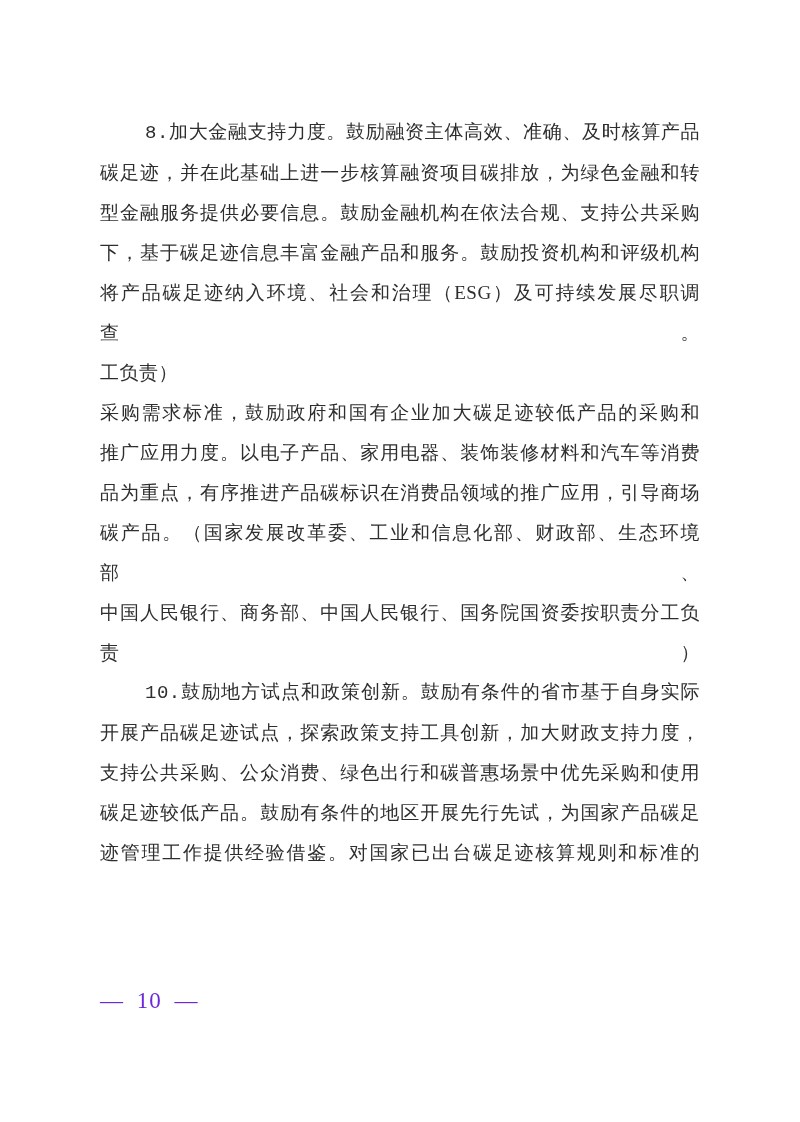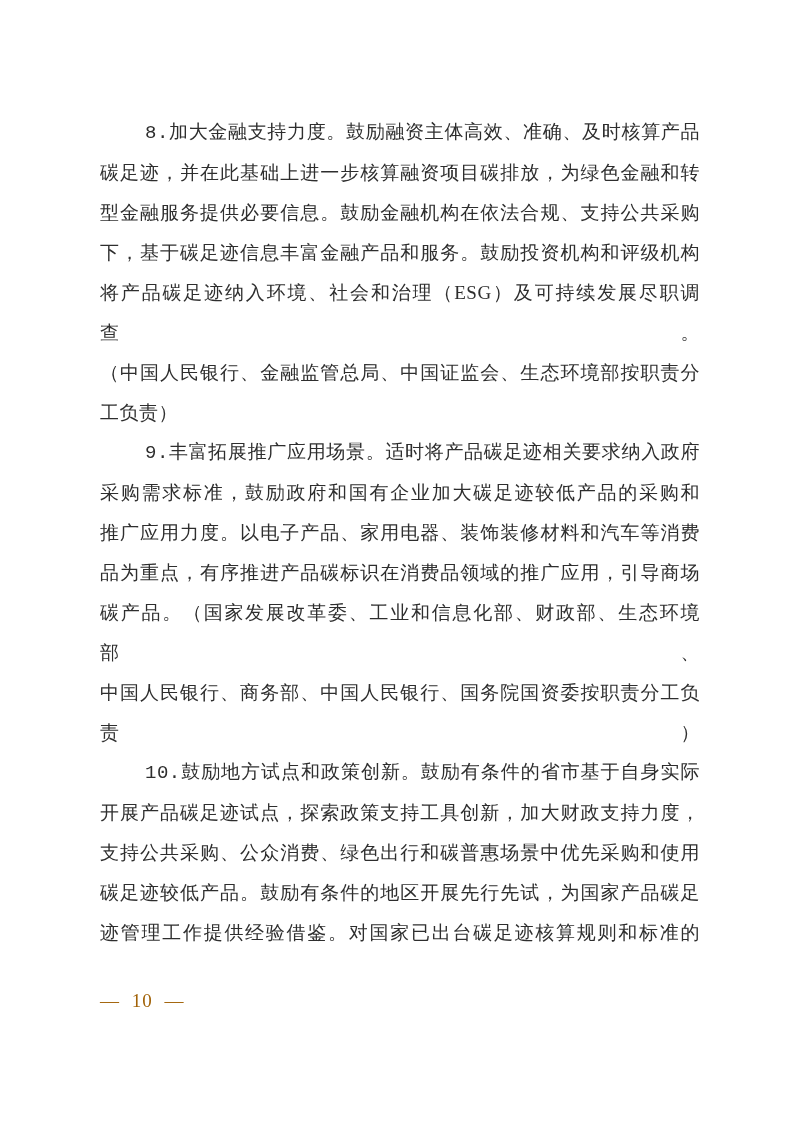--- a/index.html
+++ b/index.html
@@ -51,46 +51,44 @@
   }
   
   .line.ind {
     text-indent: 45px;
     font-family: Liberation Mono, monospace;
   }
   .page-footer {
     position: absolute;
     left: 100px;
     top: 988px;
-    font-size: 19px;
+    font-size: 23px;
     line-height: 26px;
-    color: #a16207;
+    color: #6d28d9;
     letter-spacing: 1px;
     word-spacing: 6px;
   }
 </style>
 </head>
 <body>
 
 <div class="doc-page">
   <div class="text-block">
 
 
     <div class="para">
       <div class="line jl ind">8.加大金融支持力度。鼓励融资主体高效、准确、及时核算产品</div>
       <div class="line jl">碳足迹，并在此基础上进一步核算融资项目碳排放，为绿色金融和转</div>
       <div class="line jl">型金融服务提供必要信息。鼓励金融机构在依法合规、支持公共采购</div>
       <div class="line jl">下，基于碳足迹信息丰富金融产品和服务。鼓励投资机构和评级机构</div>
       <div class="line jl">将产品碳足迹纳入环境、社会和治理（ESG）及可持续发展尽职调查。</div>
-      <div class="line jl">（中国人民银行、金融监管总局、中国证监会、生态环境部按职责分</div>
       <div class="line end">工负责）</div>
     </div>
 
     <div class="para">
-      <div class="line jl ind">9.丰富拓展推广应用场景。适时将产品碳足迹相关要求纳入政府</div>
       <div class="line jl">采购需求标准，鼓励政府和国有企业加大碳足迹较低产品的采购和</div>
       <div class="line jl">推广应用力度。以电子产品、家用电器、装饰装修材料和汽车等消费</div>
       <div class="line jl">品为重点，有序推进产品碳标识在消费品领域的推广应用，引导商场</div>
       <div class="line jl">碳产品。（国家发展改革委、工业和信息化部、财政部、生态环境部、</div>
       <div class="line jl">中国人民银行、商务部、中国人民银行、国务院国资委按职责分工负责）</div>
     </div>
 
     <div class="para">
       <div class="line jl ind">10.鼓励地方试点和政策创新。鼓励有条件的省市基于自身实际</div>
       <div class="line jl">开展产品碳足迹试点，探索政策支持工具创新，加大财政支持力度，</div>

